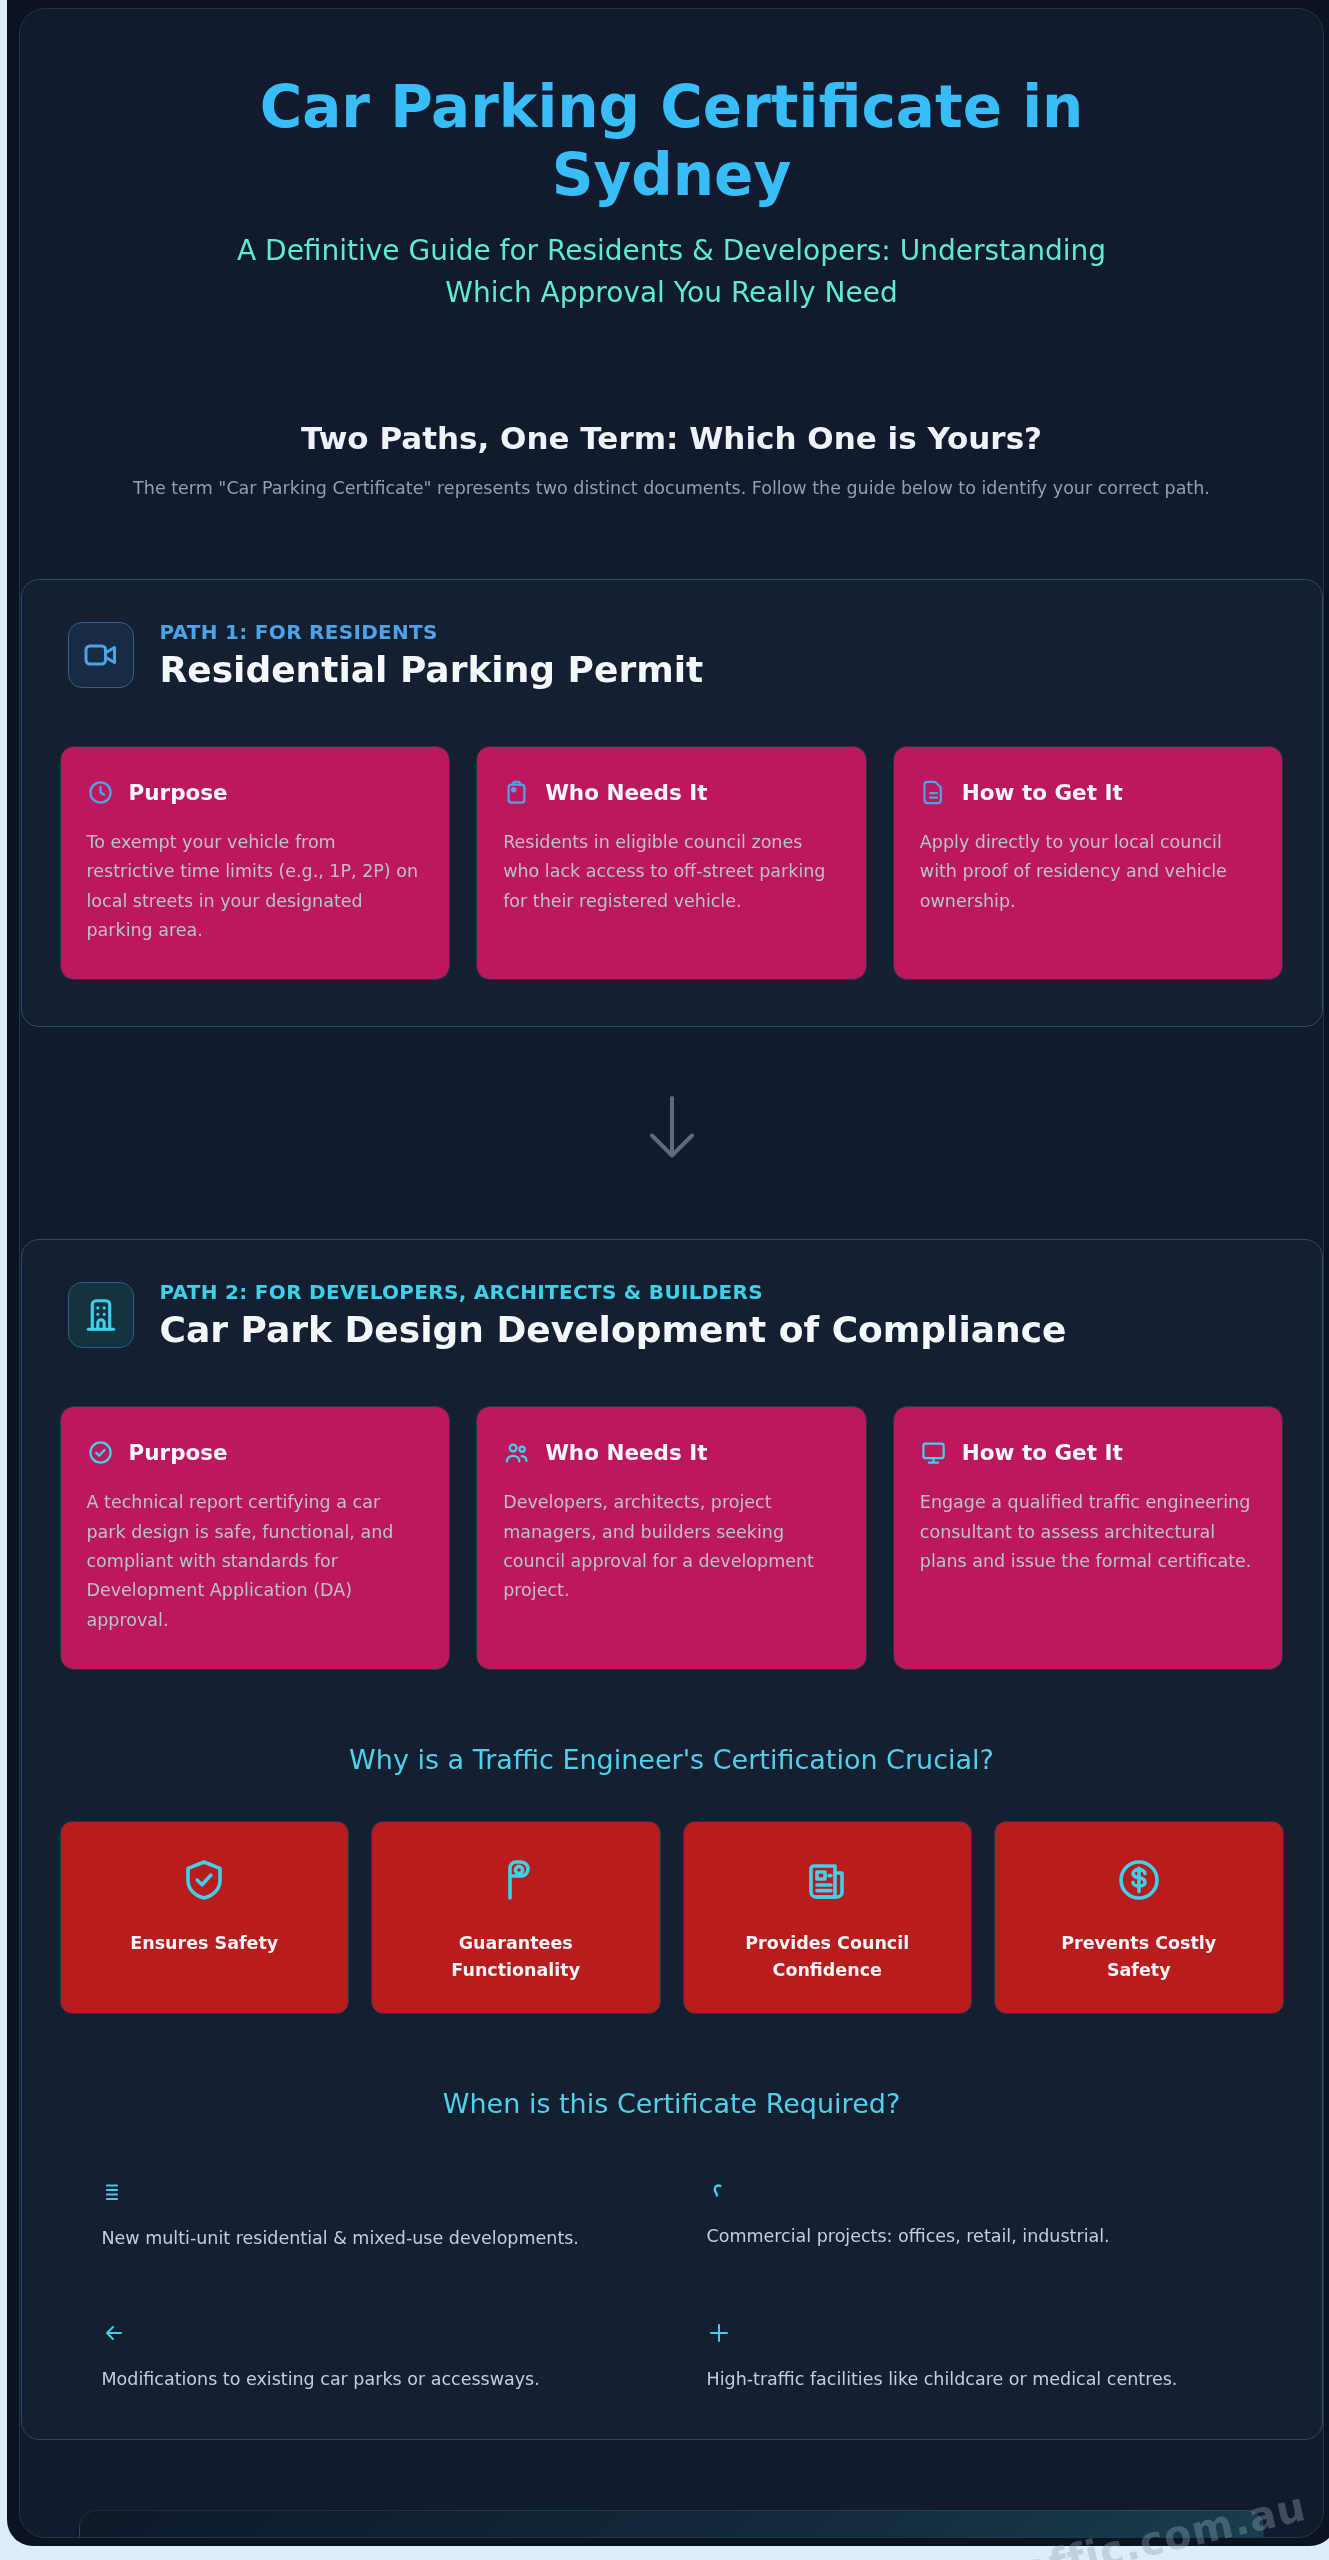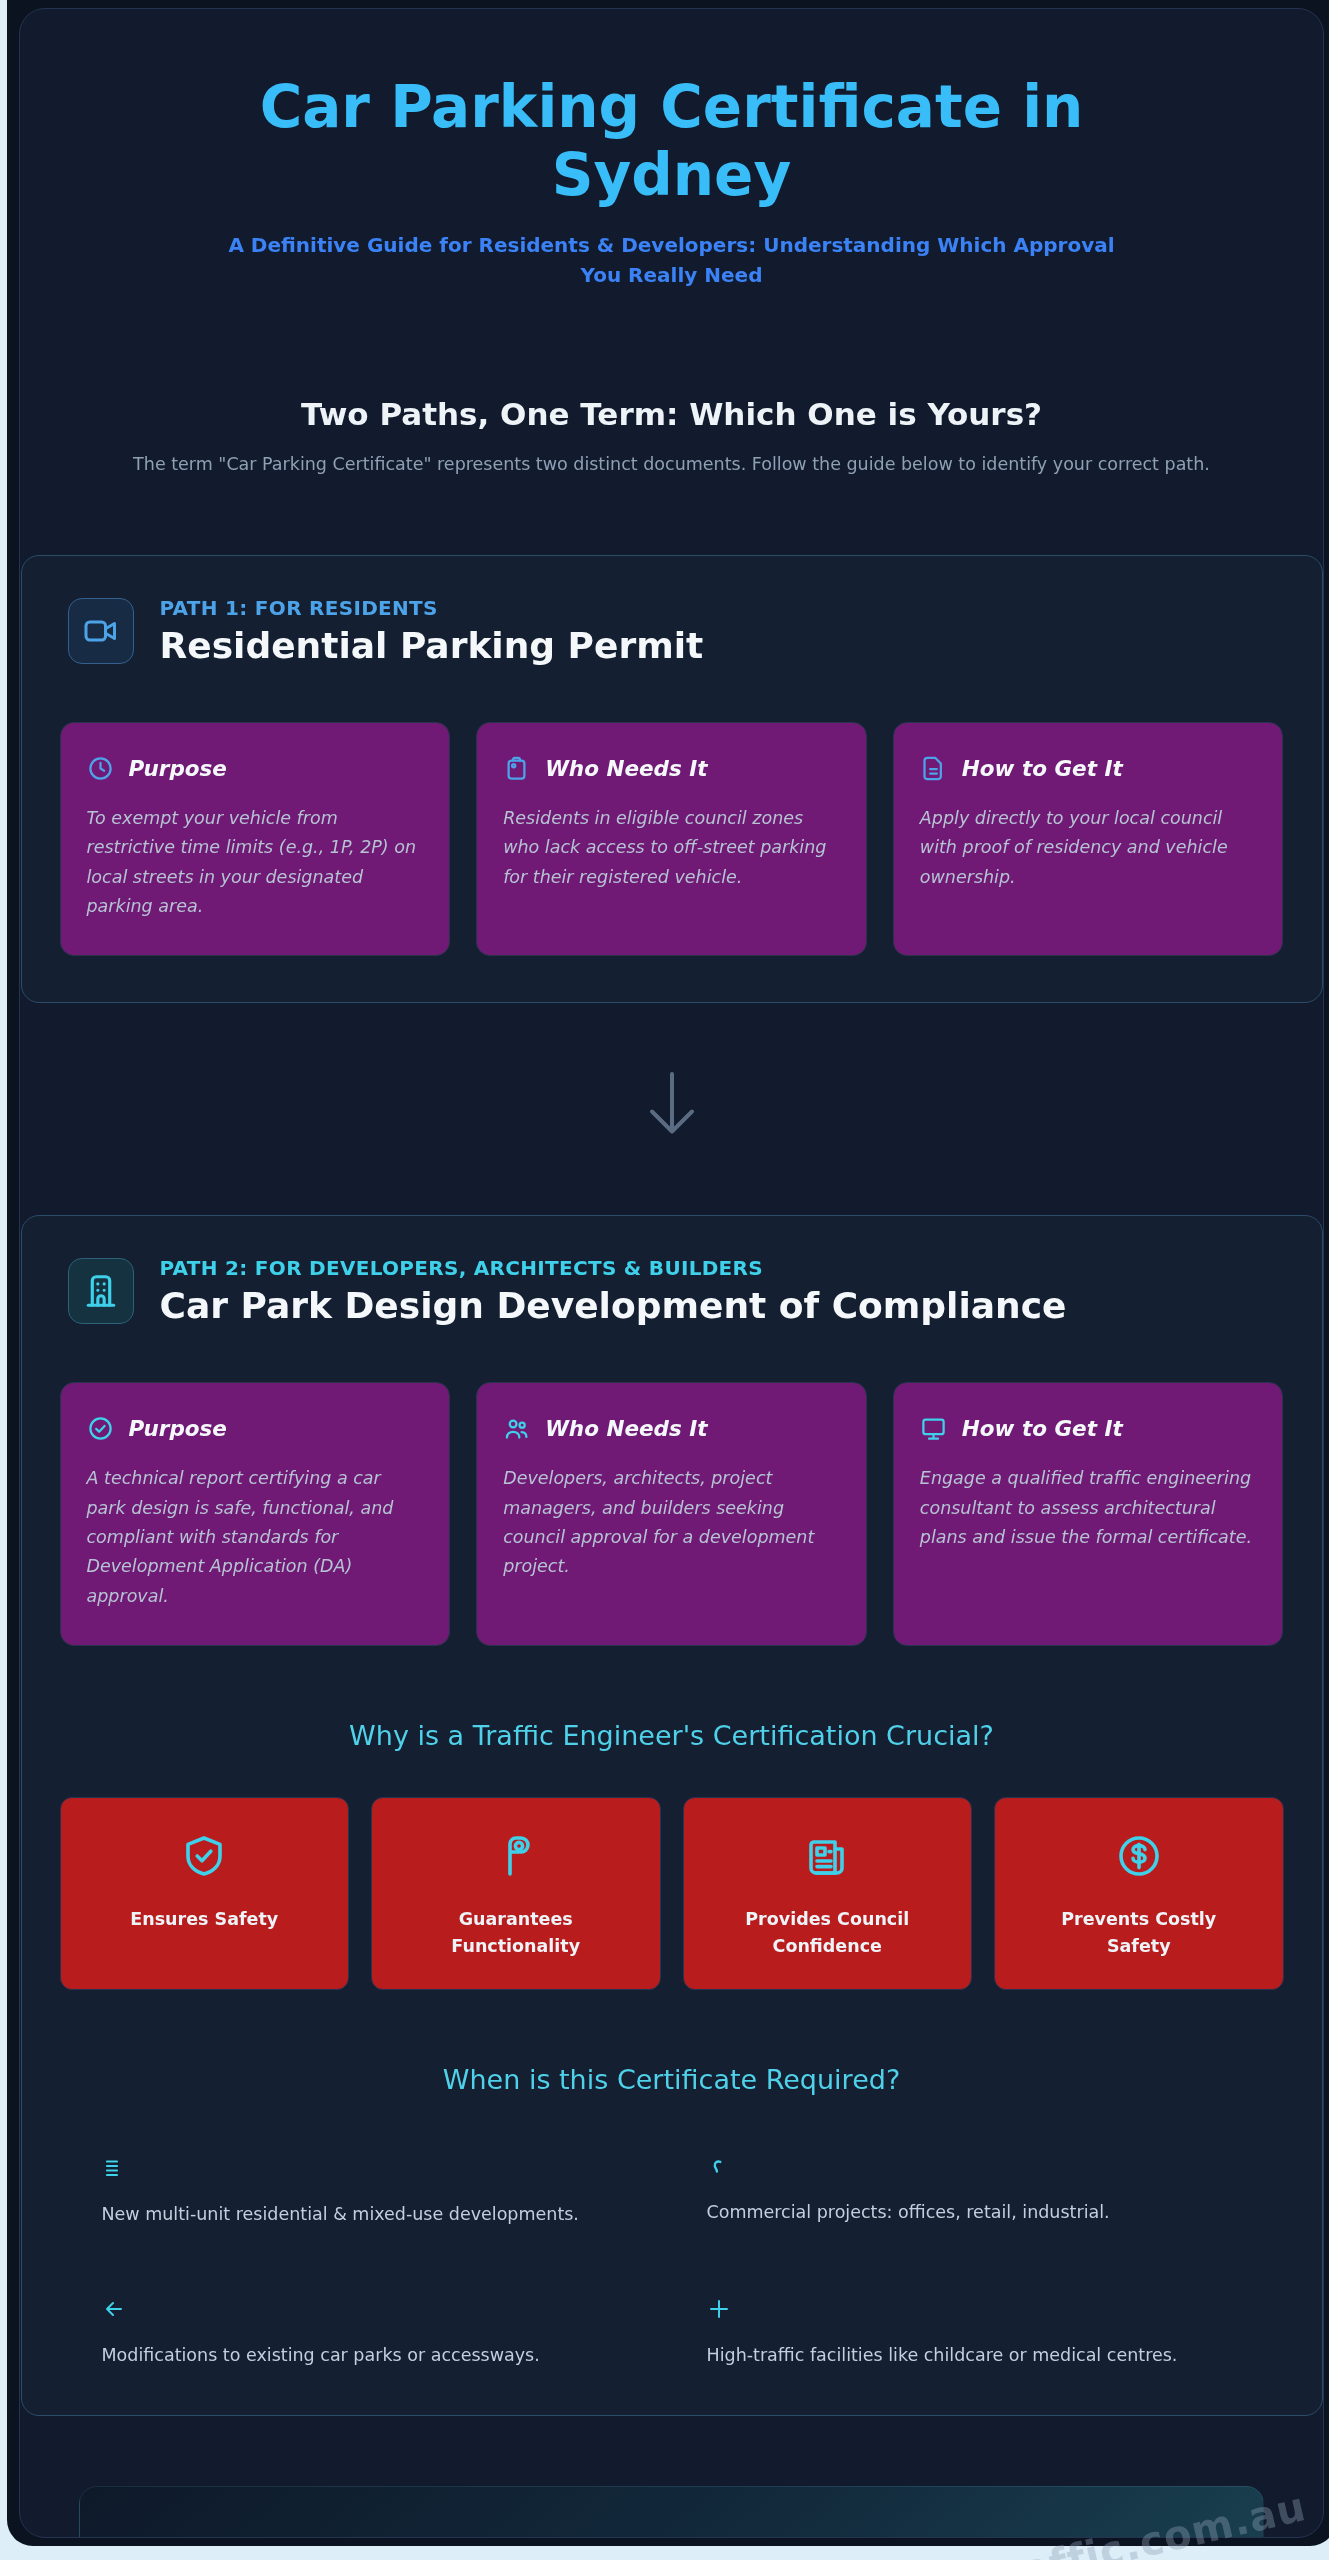--- a/index.html
+++ b/index.html
@@ -19,21 +19,21 @@
     overflow:hidden;
   }
 
   
   .main-title{
     margin:64px auto 0; max-width:1000px; text-align:center;
     color:#38bdf8; font-size:58px; font-weight:700; line-height:1.18;
   }
   .subtitle{
     margin:20px auto 0; max-width:920px; text-align:center;
-    color:#3b82f6; font-size:20px; line-height:1.5; font-weight:700;
+    color:#5eead4; font-size:28px; line-height:1.5; font-weight:400;
   }
   .intro-heading{
     margin:106px auto 0; text-align:center;
     color:#eef3f8; font-size:31px; font-weight:700;
   }
   .intro-body{
     margin:18px auto 0; max-width:1160px; text-align:center;
     color:#8fa0b5; font-size:17.5px; line-height:1.65;
   }
 
@@ -50,23 +50,22 @@
   }
   .icon-box.blue{ background:#182b45; border:1px solid #33608f; color:#4da3e8; }
   .icon-box.cyan{ background:#143240; border:1px solid #2c6177; color:#3fd0ea; }
   .eyebrow{ font-size:20px; font-weight:700; letter-spacing:.3px; }
   .eyebrow.blue{ color:#4da3e8; }
   .eyebrow.cyan{ color:#3fd0ea; }
   .path-title{ margin-top:5px; color:#f5f8fb; font-size:36px; font-weight:700; }
 
   .subcards{ margin-top:56px; display:grid; grid-template-columns:1fr 1fr 1fr; gap:26px; }
   .subcard{
-    background:#701a75; border:1px solid #273449; border-radius:14px;
+    background:#be185d; border:1px solid #273449; border-radius:14px;
     padding:32px 26px 34px;
-    font-style:italic;
   }
   .subcard-head{ display:flex; align-items:center; gap:15px; }
   .subcard-head .sc-icon{ display:flex; align-items:center; }
   .subcard.blue .sc-icon{ color:#4da3e8; }
   .subcard.cyan .sc-icon{ color:#3fd0ea; }
   .subcard-title{ color:#f5f8fb; font-size:21.5px; font-weight:700; }
   .subcard-body{ margin-top:22px; color:#b6c3d3; font-size:17.5px; line-height:1.68; }
 
   
   .divider{ margin:66px auto 0; width:64px; display:flex; justify-content:center; color:#5b6b82; }

